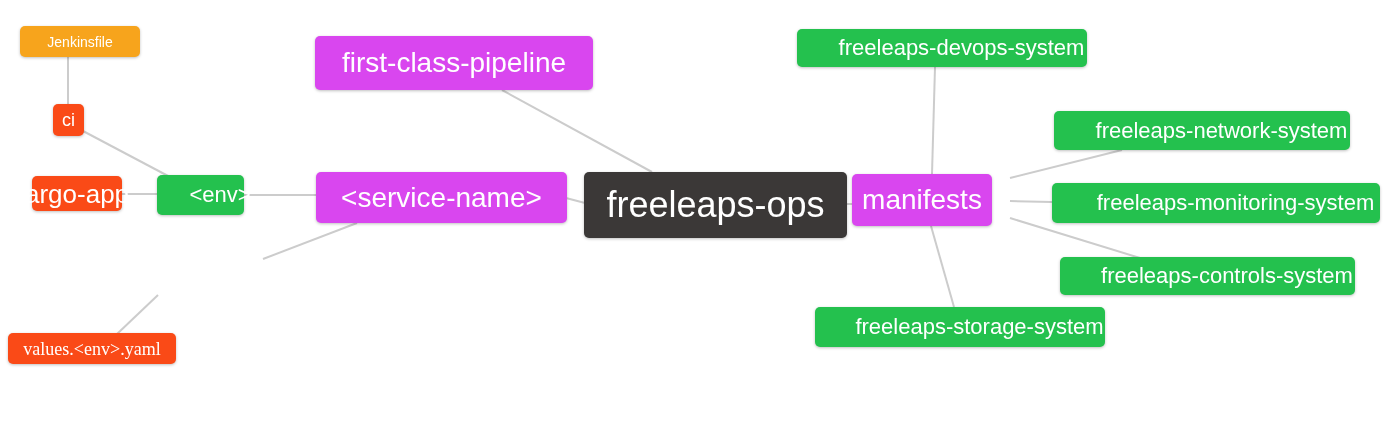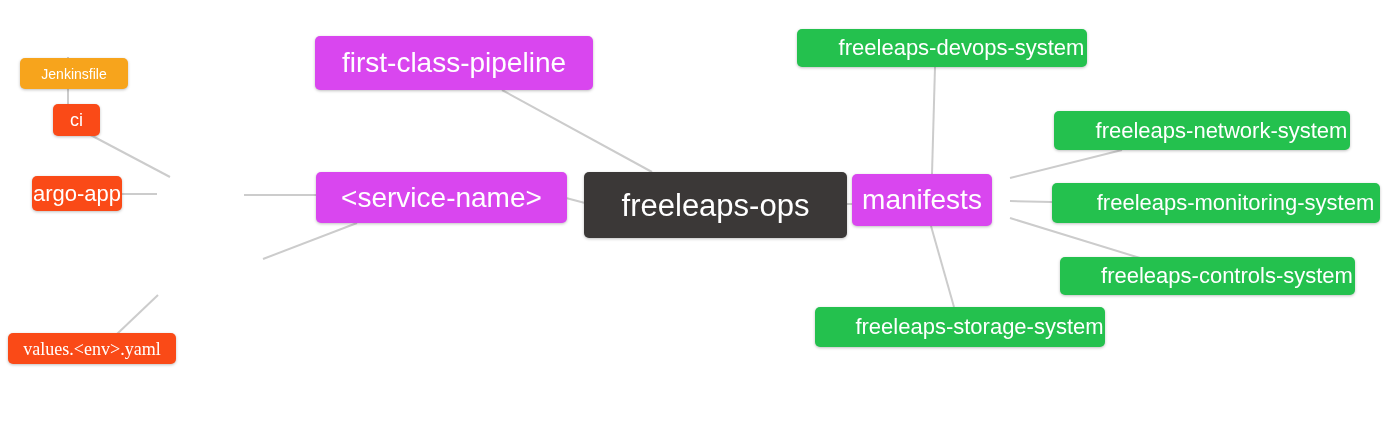--- a/index.html
+++ b/index.html
@@ -33,21 +33,21 @@
     justify-content: center;
     color: #ffffff;
     border-radius: 5px;
     box-shadow: 0 1px 3px rgba(0,0,0,0.25);
     white-space: nowrap;
     cursor: pointer;
     box-sizing: border-box;
     line-height: 1;
     user-select: none;
   }
-  .root   { background: #3B3837; font-size: 31px; }
+  .root   { background: #3B3837; font-size: 36px; }
   .branch { background: #d946ef; font-size: 28px; }
   .green  { background: #24C14E; font-size: 22px; padding-left: 39px; }
   .red    { background: #FA4A17; font-size: 18px; }
   .orange { background: #F7A41C; font-size: 14px; }
 </style>
 </head>
 <body>
 
 <div id="canvas">
 
@@ -69,27 +69,28 @@
   </svg>
 
   <div class="node root" style="left:584px; top:172px; width:263px; height:66px;">freeleaps-ops</div>
 
   <div class="node branch" style="left:315px; top:36px; width:278px; height:54px;">first-class-pipeline</div>
 
   <div class="node branch" style="left:316px; top:172px; width:251px; height:51px;">&lt;service-name&gt;</div>
 
   <div class="node branch" style="left:852px; top:174px; width:140px; height:52px;">manifests</div>
 
+  <div class="node green" style="left:157px; top:175px; width:87px; height:40px;">&lt;env&gt;</div>
 
 
-  <div class="node red" style="left:53px; top:104px; width:47px; height:32px;">ci</div>
+  <div class="node red" style="left:53px; top:104px; width:31px; height:32px;">ci</div>
 
-  <div class="node red" style="left:32px; top:176px; width:90px; height:35px; font-size:22px;">argo-app</div>
+  <div class="node red" style="left:32px; top:176px; width:90px; height:35px; font-size:26px;">argo-app</div>
 
-  <div class="node orange" style="left:20px; top:26px; width:108px; height:31px;margin-top:32px;">Jenkinsfile</div>
+  <div class="node orange" style="left:20px; top:26px; width:120px; height:31px;">Jenkinsfile</div>
 
   <div class="node red" style="left:8px; top:333px; width:168px; height:31px;font-family:Liberation Serif, serif;">values.&lt;env&gt;.yaml</div>
 
   <div class="node green" style="left:797px; top:29px; width:290px; height:38px;">freeleaps-devops-system</div>
 
   <div class="node green" style="left:1052px; top:183px; width:328px; height:40px;">freeleaps-monitoring-system</div>
 
   <div class="node green" style="left:1054px; top:111px; width:296px; height:39px;">freeleaps-network-system</div>
 
   <div class="node green" style="left:1060px; top:257px; width:295px; height:38px;">freeleaps-controls-system</div>

